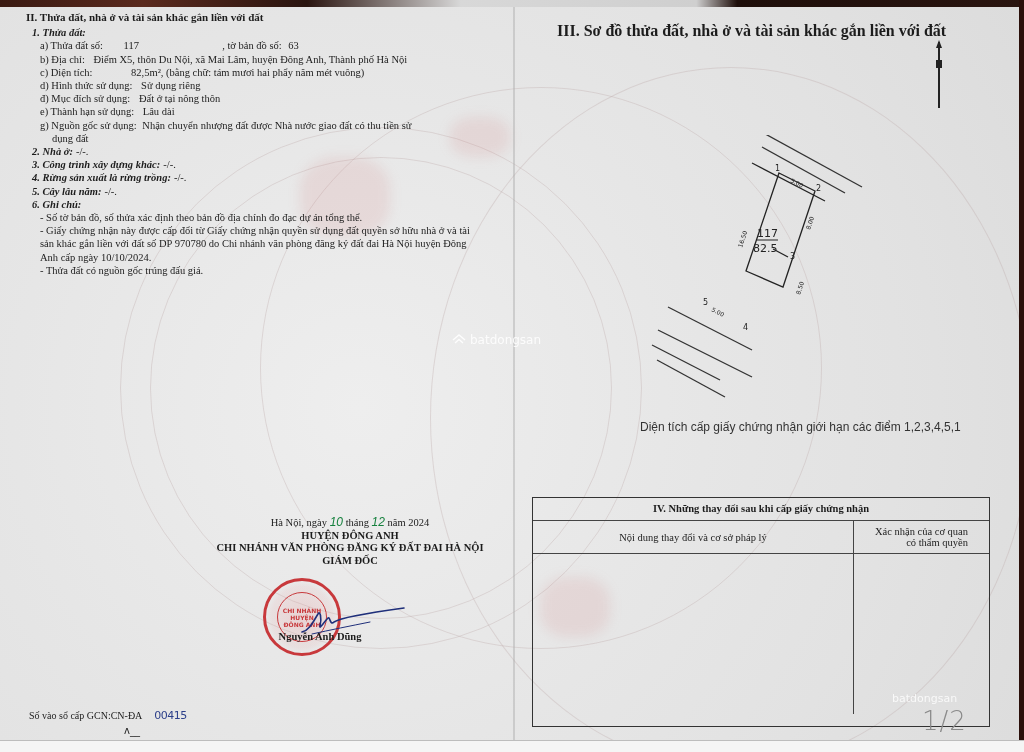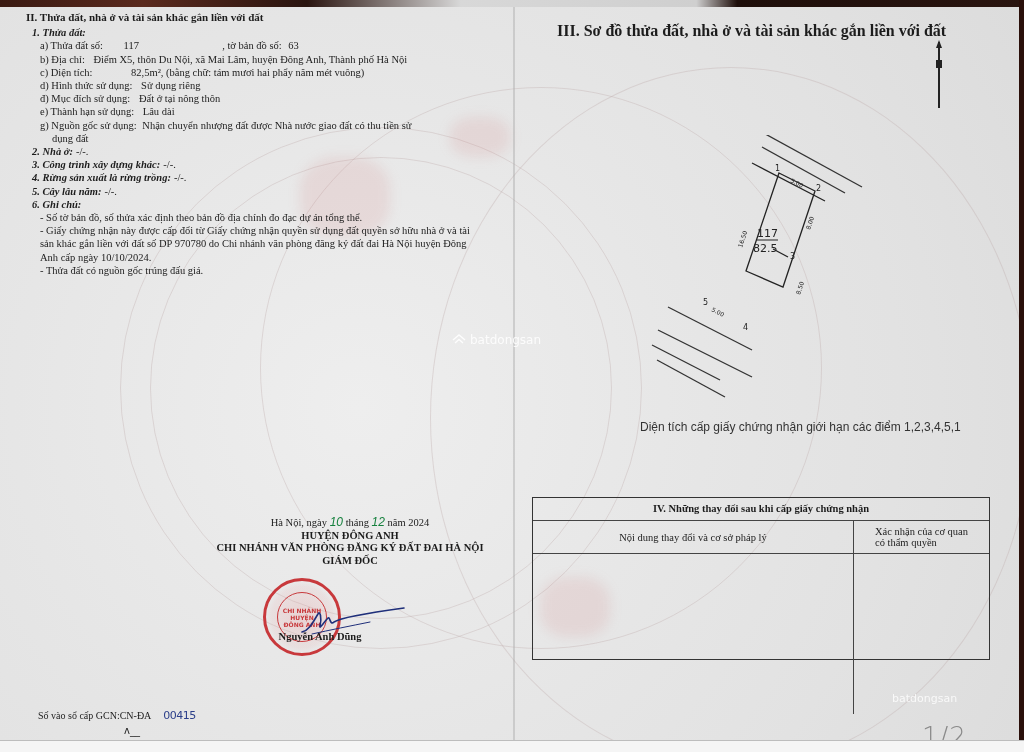--- a/index.html
+++ b/index.html
@@ -56,41 +56,41 @@
     background: radial-gradient(circle, rgba(230,140,140,0.25) 0%, rgba(230,140,140,0.1) 60%, transparent 70%);
   }
   .stamp .inner {
     position: absolute; left: 11px; top: 11px; width: 50px; height: 50px; border-radius: 50%;
     border: 1.5px solid #c8393c; box-sizing: border-box;
     display: flex; flex-direction: column; align-items: center; justify-content: center;
     font-family: "DejaVu Sans", sans-serif; font-size: 6px; line-height: 7px; color: #c8393c; font-weight: bold;
   }
   .signature { position: absolute; left: 300px; top: 600px; width: 110px; height: 40px; }
   .signer { position: absolute; left: 250px; top: 631px; width: 140px; text-align: center; font-weight: bold; font-size: 10.5px; }
-  .regno { position: absolute; left: 38px; top: 709px; font-size: 10px; }
+  .regno { position: absolute; left: 29px; top: 709px; font-size: 10px; }
   .regno .hw { font-family: "DejaVu Sans", sans-serif; color: #2c3f8a; font-size: 11px; margin-left: 10px; letter-spacing: -0.5px; }
   .initial { position: absolute; left: 124px; top: 725px; font-family: "DejaVu Sans", sans-serif; font-size: 10px; color: #222; }
 
   .right-title { position: absolute; left: 557px; top: 22px; font-weight: bold; font-size: 16px; }
   .north { position: absolute; left: 932px; top: 40px; width: 14px; height: 70px; }
   .sketch { position: absolute; left: 640px; top: 135px; width: 250px; height: 270px; }
   .caption { position: absolute; left: 640px; top: 420px; font-family: "Liberation Sans", sans-serif; font-size: 12px; color: #333; text-align: center; }
 
   .chtable {
-    position: absolute; left: 532px; top: 497px; width: 458px; height: 163px;
+    position: absolute; left: 532px; top: 497px; width: 458px; height: 230px;
     border: 1.4px solid #333; box-sizing: border-box; font-size: 10.5px;
   }
   .chtable .h1 { height: 22px; border-bottom: 1.2px solid #444; text-align: center; line-height: 22px; font-weight: bold; }
   .chtable .h2 { display: flex; height: 32px; border-bottom: 1.2px solid #444; }
   .chtable .c1 { width: 320px; border-right: 1.2px solid #444; display: flex; align-items: center; justify-content: center; }
-  .chtable .c2 { flex: 1; display: flex; align-items: center; justify-content: center; text-align: left; line-height: 11px; }
+  .chtable .c2 { flex: 1; display: flex; align-items: center; justify-content: center; text-align: right; line-height: 11px; }
   .chtable .body { display: flex; height: 160px; }
   .chtable .body .c1 { height: 100%; }
 
-  .pagenum { position: absolute; left: 922px; top: 706px; font-family: "DejaVu Sans", sans-serif; font-size: 26px; color: #8a8a8a; font-weight: 300; letter-spacing: 1px; margin-top: 16px; }
+  .pagenum { position: absolute; left: 922px; top: 706px; font-family: "DejaVu Sans", sans-serif; font-size: 26px; color: #8a8a8a; font-weight: 300; letter-spacing: 1px; }
   .watermark { position: absolute; left: 452px; top: 333px; font-family: "DejaVu Sans", sans-serif; font-size: 12px; color: rgba(255,255,255,0.85); display: flex; align-items: center; gap: 4px; }
   .watermark .wm-icon { width: 14px; height: 14px; }
   .watermark2 { position: absolute; left: 892px; top: 692px; font-family: "DejaVu Sans", sans-serif; font-size: 11px; color: rgba(255,255,255,0.8); }
 </style>
 </head>
 <body>
 
 <div class="topbar"></div>
 <div class="rightbar"></div>
 

